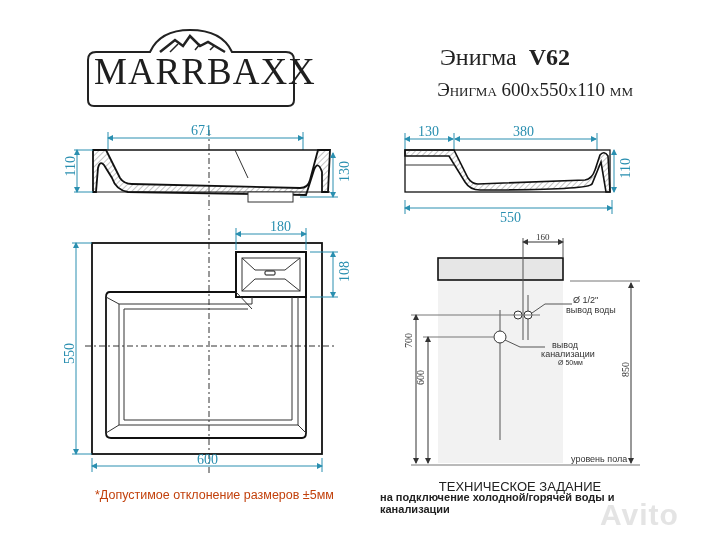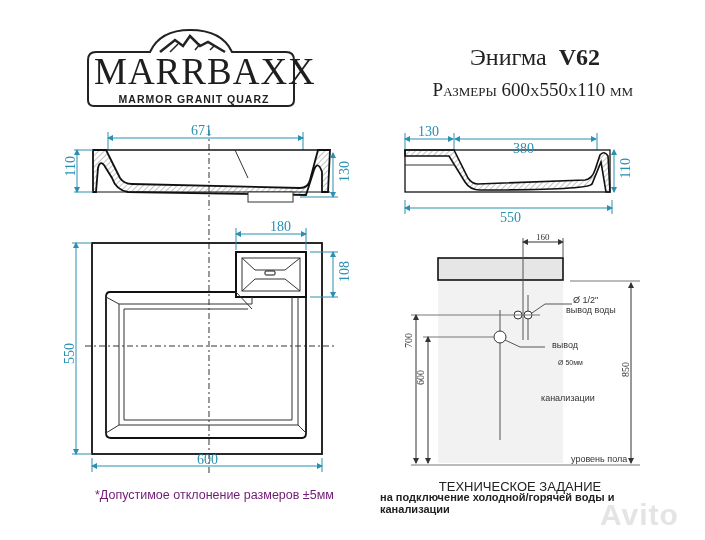--- a/index.html
+++ b/index.html
@@ -2,28 +2,28 @@
 <html><head>
 <meta charset="utf-8">
 <style>
   html, body { margin:0; padding:0; background:#fff; }
   body { width:705px; height:540px; position:relative; overflow:hidden; font-family:"Liberation Sans", sans-serif; }
   .abs { position:absolute; }
   #logo { left:80px; top:22px; width:230px; height:88px; }
   .brand { font-family:"Liberation Serif", serif; font-weight:normal; font-size:37px; letter-spacing:1px; color:#1e1e1e; position:absolute; left:14px; top:30px; width:200px; text-align:center; line-height:40px;}
   .brand-sub { font-family:"Liberation Sans", sans-serif; font-weight:bold; font-size:10.5px; letter-spacing:1px; color:#1e1e1e; position:absolute; left:14px; top:71px; width:200px; text-align:center; }
   .title { font-family:"Liberation Serif", serif; color:#222; }
-  #model-title { left:440px; top:44px; width:190px; text-align:center; font-size:24px; }
+  #model-title { left:440px; top:44px; width:190px; text-align:left; font-size:24px; }
   #model-title .v { font-weight:bold; }
   #size-title { left:385px; top:79px; width:248px; text-align:right; font-size:19px; font-variant:small-caps; }
   .dim { position:absolute; font-family:"Liberation Serif", serif; font-size:14px; color:#2a8fb0; }
   .dim-v { writing-mode:vertical-rl; transform:rotate(180deg); }
   .small { position:absolute; font-family:"Liberation Sans", sans-serif; font-size:9px; color:#333; }
   .small-dim { position:absolute; font-family:"Liberation Serif", serif; font-size:10px; color:#333; }
-  #tolerance { left:95px; top:488px; font-size:12.5px; color:#701a75; }
+  #tolerance { left:95px; top:488px; font-size:12.5px; color:#c2410c; }
   #tz-title { left:400px; top:479px; width:240px; text-align:center; font-size:13px; color:#222; }
   #tz-sub { left:380px; top:491px; width:270px; font-size:11px; color:#222;font-weight:bold; }
   #watermark { left:600px; top:498px; font-size:30px; font-weight:bold; color:rgba(225,225,225,0.9); letter-spacing:1px; }
   svg { position:absolute; left:0; top:0; }
 </style>
 </head>
 <body>
 
 <svg width="705" height="540">
   <defs>
@@ -128,48 +128,47 @@
     <line x1="570" y1="281" x2="640" y2="281" stroke="#777"></line>
     <line x1="411" y1="465" x2="640" y2="465" stroke="#777"></line>
     <line x1="416" y1="315" x2="416" y2="463" stroke="#333" marker-start="url(#arrk)" marker-end="url(#arrk)"></line>
     <line x1="428" y1="337" x2="428" y2="463" stroke="#333" marker-start="url(#arrk)" marker-end="url(#arrk)"></line>
     <line x1="631" y1="283" x2="631" y2="463" stroke="#333" marker-start="url(#arrk)" marker-end="url(#arrk)"></line>
   </g>
 </svg>
 
 <div class="abs" id="logo">
   <div class="brand">MARRBAXX</div>
-  <div class="brand-sub">MARMOR GRANIT QUARZ</div>
 </div>
 
 <div class="abs title" id="model-title">
   <span>Энигма</span>&nbsp;
   <span class="v">V62</span>
 </div>
-<div class="abs title" id="size-title">Размеры 600x550x110 мм</div>
+<div class="abs title" id="size-title">Энигма 600x550x110 мм</div>
 
 <div class="dim" style="left:191px;top:123px;">671</div>
 <div class="dim dim-v" style="left:63px;top:156px;">110</div>
 <div class="dim dim-v" style="left:337px;top:161px;">130</div>
 
 <div class="dim" style="left:418px;top:124px;">130</div>
-<div class="dim" style="left:513px;top:124px;margin-top:17px;">380</div>
+<div class="dim" style="left:513px;top:124px;">380</div>
 <div class="dim" style="left:500px;top:210px;">550</div>
 <div class="dim dim-v" style="left:618px;top:158px;">110</div>
 
 <div class="dim" style="left:270px;top:219px;">180</div>
 <div class="dim dim-v" style="left:337px;top:261px;">108</div>
 <div class="dim dim-v" style="left:62px;top:343px;">550</div>
 <div class="dim" style="left:197px;top:452px;">600</div>
 
 <div class="small-dim" style="left:536px;top:232px;font-size:9px;">160</div>
 <div class="small" style="left:573px;top:295px;">Ø 1/2"</div>
 <div class="small" style="left:566px;top:305px;">вывод воды</div>
 <div class="small" style="left:552px;top:340px;">вывод</div>
-<div class="small" style="left:541px;top:349px;margin-top:44px;">канализации</div>
+<div class="small" style="left:541px;top:349px;">канализации</div>
 <div class="small" style="left:558px;top:359px;font-size:7px;">Ø 50мм</div>
 <div class="small-dim dim-v" style="left:403px;top:333px;">700</div>
 <div class="small-dim dim-v" style="left:415px;top:370px;">600</div>
 <div class="small-dim dim-v" style="left:620px;top:362px;">850</div>
 <div class="small" style="left:571px;top:454px;">уровень пола</div>
 
 <div class="abs" id="tolerance">*Допустимое отклонение размеров ±5мм</div>
 <div class="abs" id="tz-title">ТЕХНИЧЕСКОЕ ЗАДАНИЕ</div>
 <div class="abs" id="tz-sub">на подключение холодной/горячей воды и канализации</div>
 <div class="abs" id="watermark">Avito</div>

